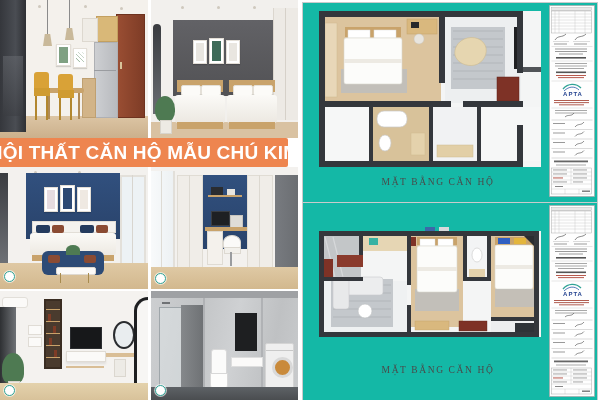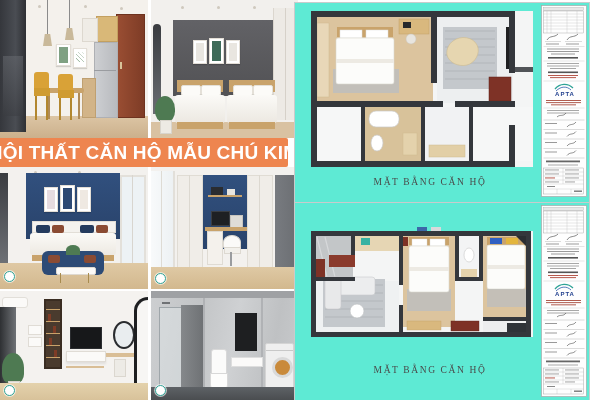--- a/index.html
+++ b/index.html
@@ -10,21 +10,21 @@
   .r{position:absolute;}
   .dot{position:absolute;width:3px;height:3px;border-radius:50%;background:#cfc9be;}
   .frame{position:absolute;background:#ffffff;border:1px solid #e3ded6;box-shadow:0 1px 1px rgba(0,0,0,.15);}
   .wm{position:absolute;width:9px;height:9px;border-radius:50%;background:#ffffff;
       border:1px solid #2FA396;box-shadow:0 0 0 1px rgba(255,255,255,.6);}
   
   #banner{position:absolute;left:0;top:138px;width:288px;height:29px;background:#EE854F;
           display:flex;align-items:center;justify-content:center;border-radius:0 2px 2px 0;}
   #banner span{color:#ffffff;font-weight:bold;font-size:19px;letter-spacing:.2px;white-space:nowrap;}
   
-  .sheet{position:absolute;left:294px;width:296px;height:224px;background:#5eead4;
+  .sheet{position:absolute;left:302px;width:296px;height:224px;background:#14b8a6;
          border:1px solid #C9CBCC;box-sizing:border-box;}
   .sheet .plan{position:absolute;left:8px;}
   .sheet .label{position:absolute;left:30px;width:210px;text-align:center;
        font-family:"Liberation Serif",serif;font-size:9.5px;color:#4A4A4A;letter-spacing:1.6px;white-space:nowrap;}
   .tb{position:absolute;right:2px;top:2px;width:46px;height:192px;}
   .logo-txt{position:absolute;width:40px;text-align:center;font-size:6px;font-weight:bold;
             color:#22418F;letter-spacing:1px;}
 </style>
 </head>
 <body>

